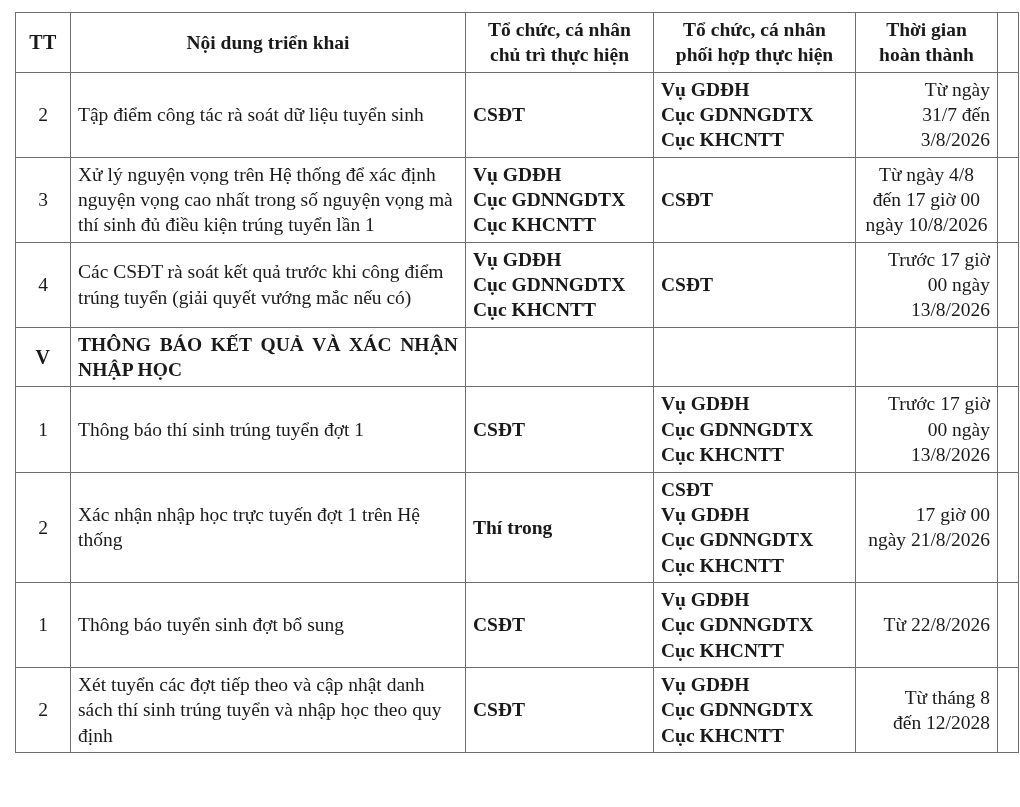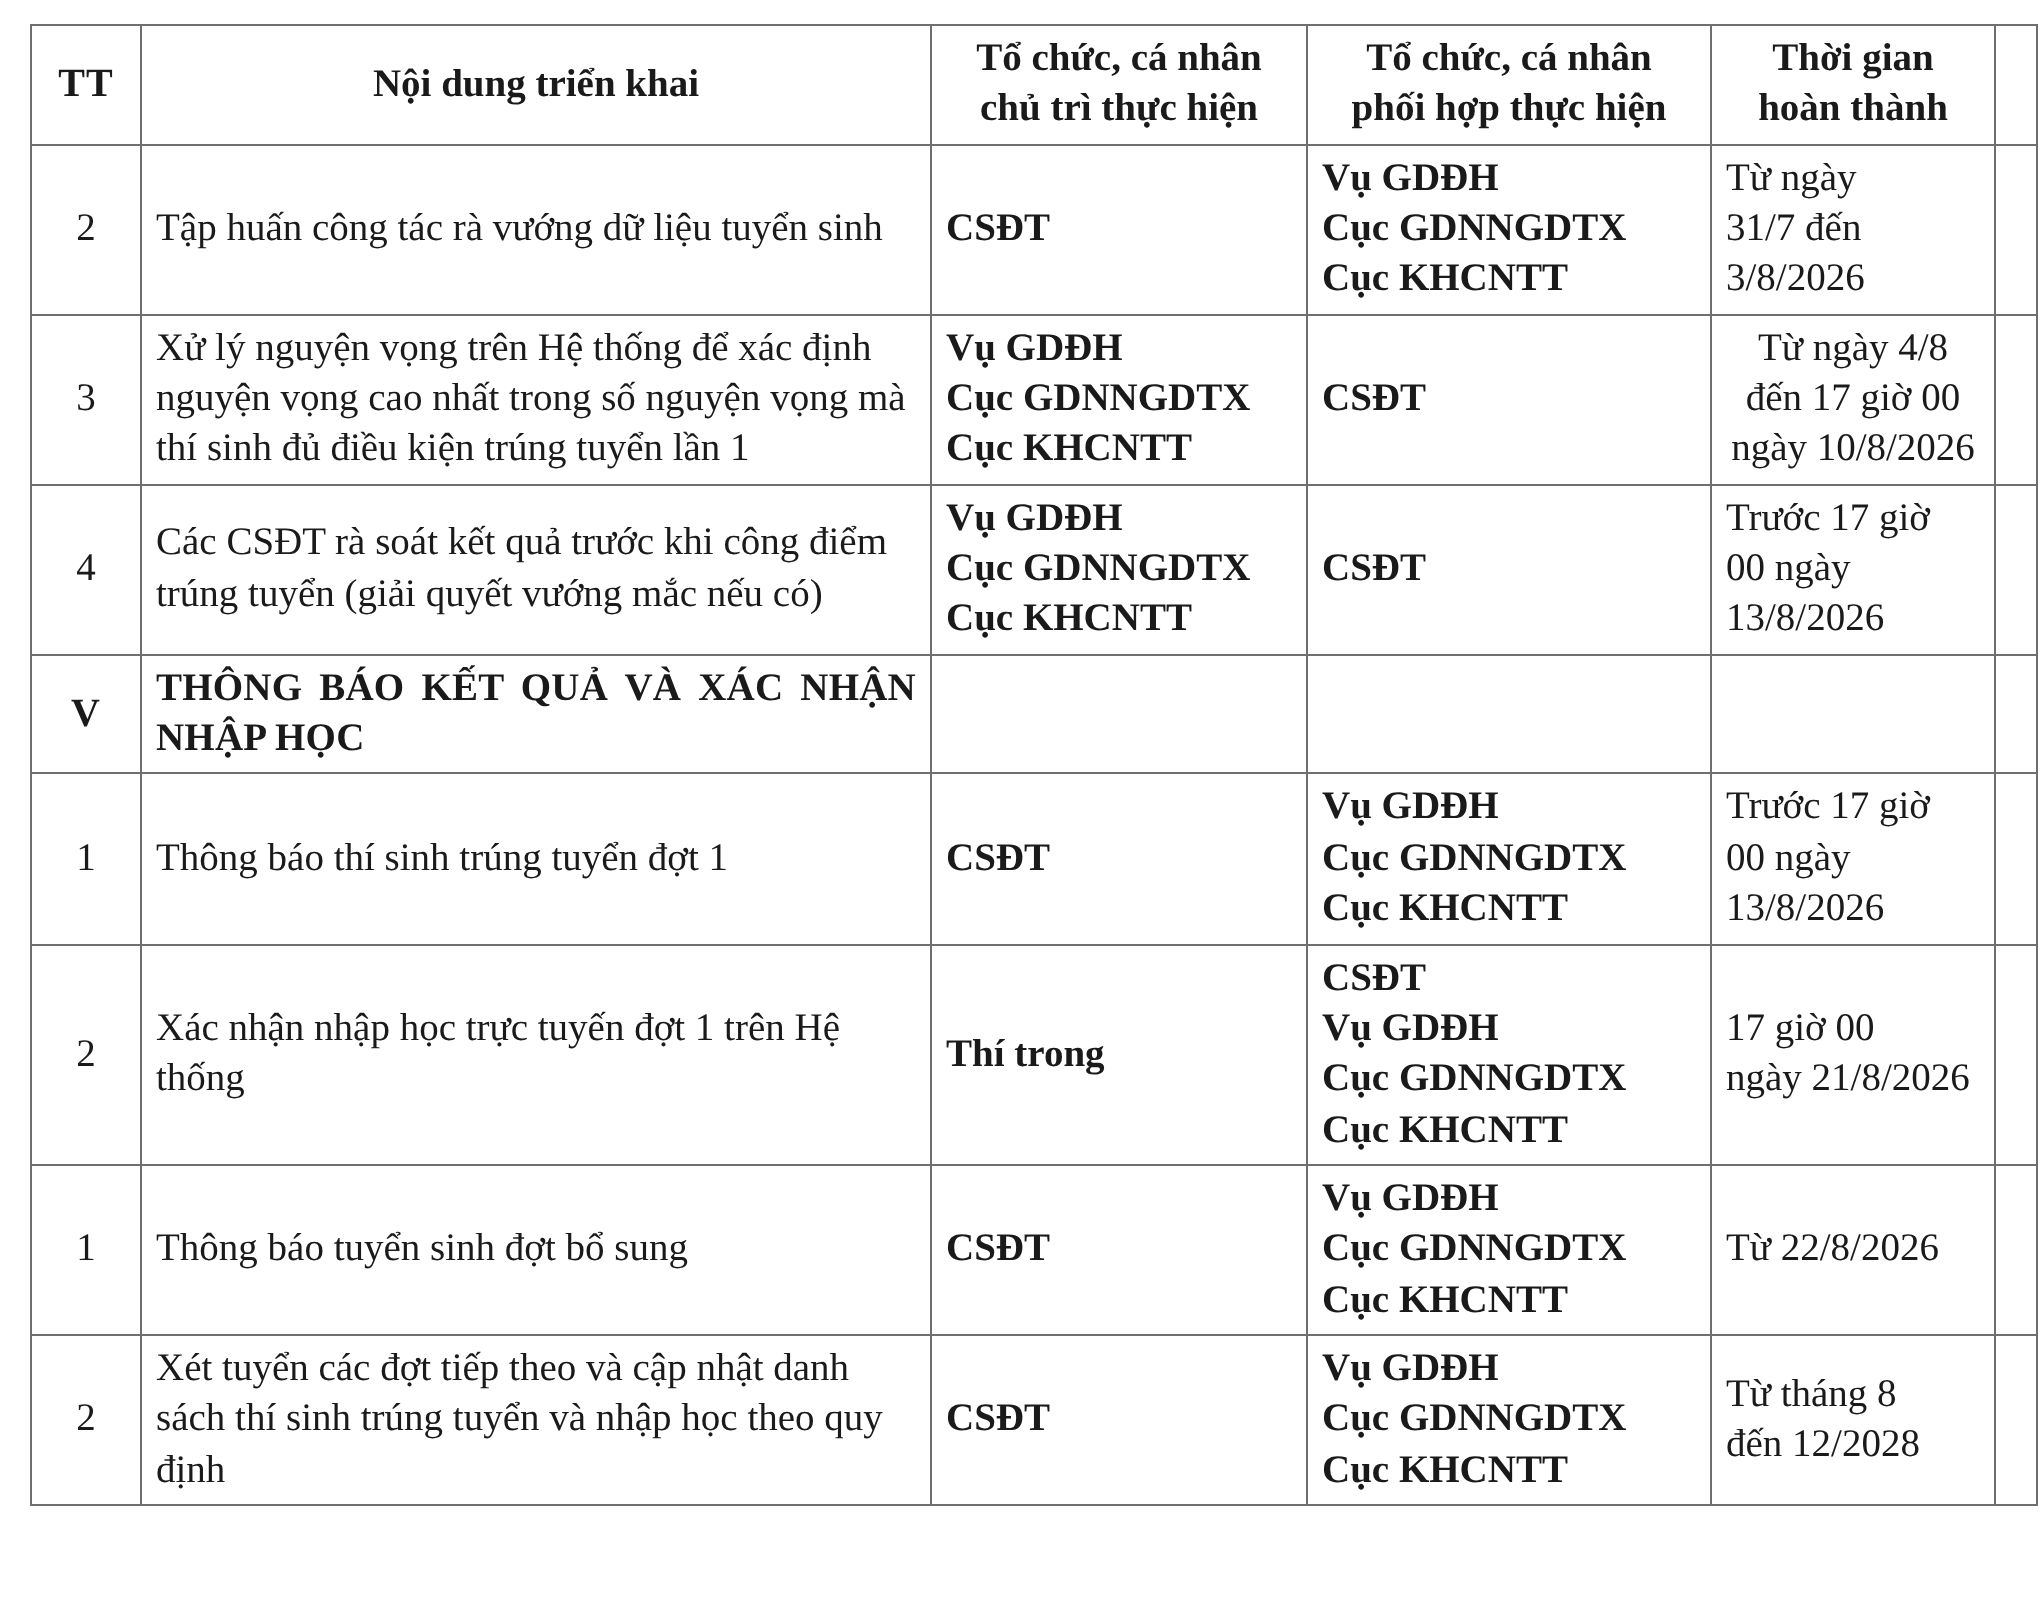--- a/index.html
+++ b/index.html
@@ -87,21 +87,21 @@
     margin-top: 31px;
   }
 
   td.cell-lead,
   td.cell-coop {
     text-align: left;
     padding-left: 10px;
   }
 
   td.cell-time {
-    text-align: left;
+    text-align: right;
     padding-left: 4px;
     padding-right: 4px;
   }
   td.cell-time.justified {
     text-align: justify;
     text-align-last: center;
   }
 
   td.cell-extra { border-left: 1px solid #6f6f6f; padding: 0; }
 
@@ -137,21 +137,21 @@
         <th>
           <span class="txt">Thời gian</span>
           <span class="txt">hoàn thành</span>
         </th>
         <th></th>
       </tr>
     </thead>
     <tbody id="table-body">
         <tr>
           <td class="cell-tt">2</td>
-          <td class="cell-content">Tập huấn công tác rà vướng dữ liệu tuyển sinh</td>
+          <td class="cell-content">Tập điểm công tác rà soát dữ liệu tuyển sinh</td>
           <td class="cell-lead">
             <div class="lines">
               <span>CSĐT</span>
             </div>
           </td>
           <td class="cell-coop">
             <div class="lines">
               <span>Vụ GDĐH</span>
               <span>Cục GDNNGDTX</span>
               <span>Cục KHCNTT</span>

